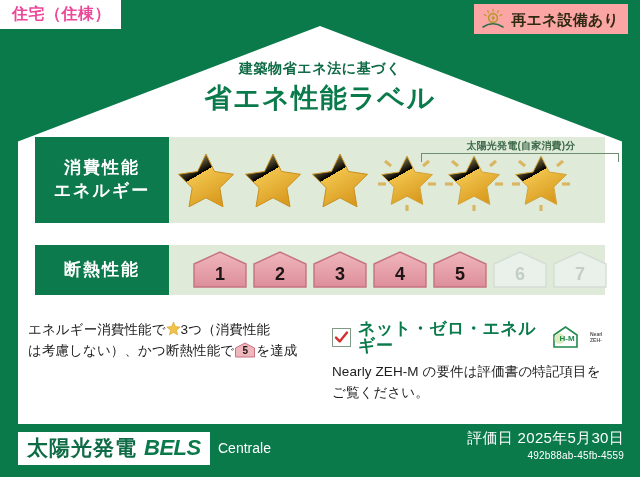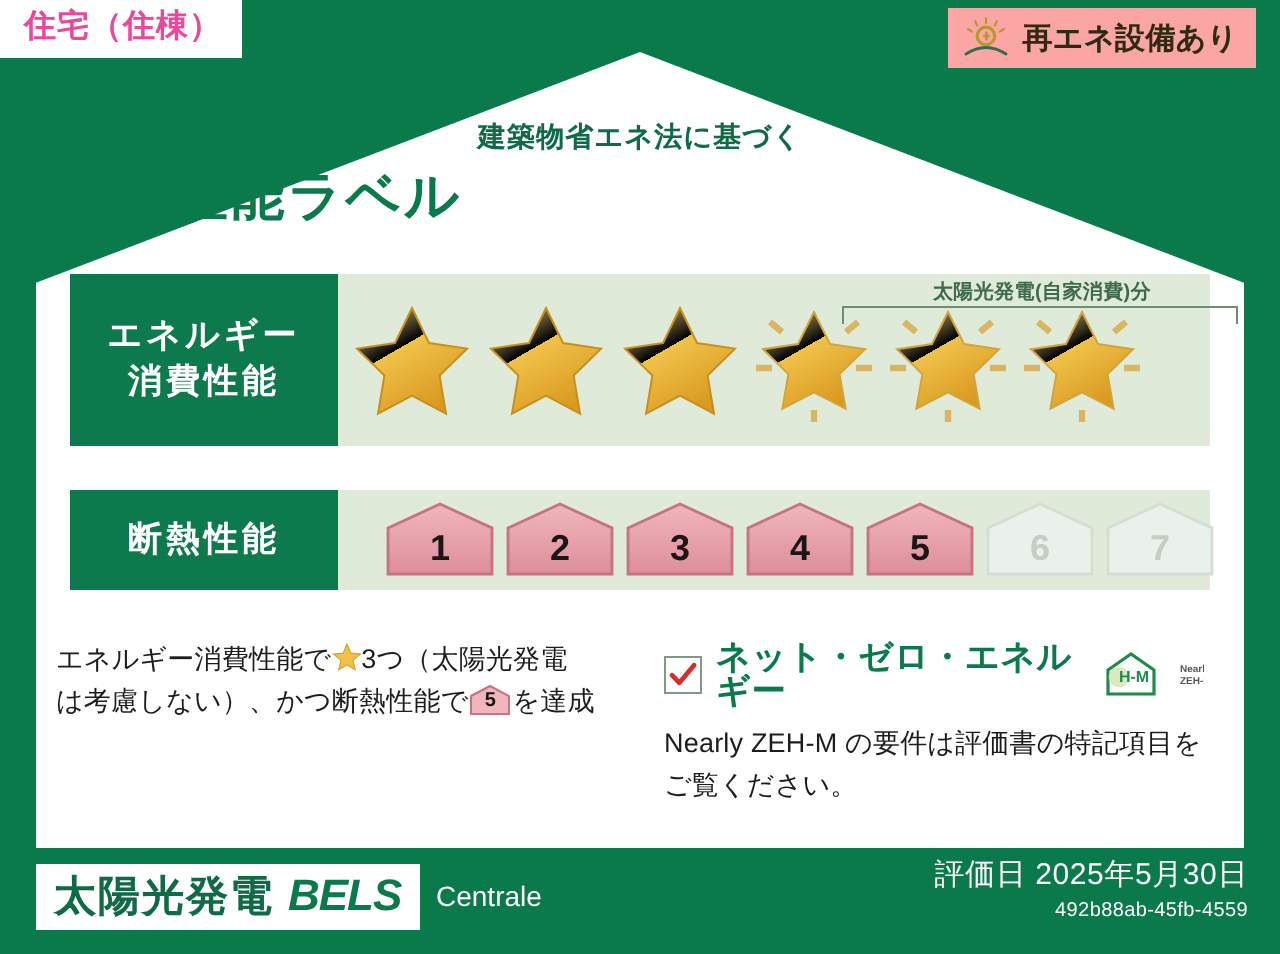--- a/index.html
+++ b/index.html
@@ -73,21 +73,21 @@
     font-size: 14px;
     font-weight: bold;
     color: #0f6b45;
     letter-spacing: 0.6px;
     z-index: 5;
   }
   .title-main {
     position: absolute;
     left: 0; right: 0;
     top: 80px;
-    text-align: left;
+    text-align: center;
     font-size: 27px;
     font-weight: bold;
     color: #0b7a4b;
     letter-spacing: 1.5px;
     z-index: 5;
   }
 
   
   .row {
     position: absolute;
@@ -320,22 +320,22 @@
       </svg>
     </span>
     <span class="re-text">再エネ設備あり</span>
   </div>
 
   <div class="title-sub">建築物省エネ法に基づく</div>
   <div class="title-main">省エネ性能ラベル</div>
 
   <div class="row row-energy">
     <div class="row-label">
+      <span>消費性能</span>
       <span>エネルギー</span>
-      <span>消費性能</span>
     </div>
     <div class="row-body">
       <div class="solar-note">太陽光発電(自家消費)分</div>
       <div class="solar-bracket"></div>
       <div class="stars-wrap">
 
         <span class="star-cell">
           <svg viewBox="0 0 66 66">
             <defs>
                 <linearGradient id="g1" x1="0" y1="0" x2="0.6" y2="1">
@@ -455,21 +455,21 @@
         </span>
       </div>
     </div>
   </div>
 
   <div class="info">
 
     <div class="info-col left">
       <div class="info-text"><span>エネルギー消費性能で</span><span class="inline-star"><svg viewBox="0 0 15 15">
               <path d="M7.5 1 L9.4 5.6 L14.2 6 L10.5 9.2 L11.6 13.9 L7.5 11.4 L3.4 13.9 L4.5 9.2 L0.8 6 L5.6 5.6 Z" fill="#f0c24a" stroke="#d3a22c" stroke-width="0.6"></path>
-            </svg></span><span>3つ（太陽光発電</span><br><span>は考慮しない）、かつ断熱性能で</span><span class="inline-house"><svg viewBox="0 0 22 16">
+            </svg></span><span>3つ（消費性能</span><br><span>は考慮しない）、かつ断熱性能で</span><span class="inline-house"><svg viewBox="0 0 22 16">
               <path d="M1.5 6 L11 1 L20.5 6 L20.5 15 L1.5 15 Z" fill="#f0b6bd" stroke="#c4737f" stroke-width="1"></path>
             </svg><span>5</span></span><span>を達成</span></div>
     </div>
 
     <div class="info-col right">
       <div class="info-head">
         <span class="chk">
           <svg viewBox="0 0 15 15">
               <path d="M2 7.6 L5.7 11.4 L13 2.6" fill="none" stroke="#d32f2f" stroke-width="2.4" stroke-linecap="round" stroke-linejoin="round"></path>
             </svg>

